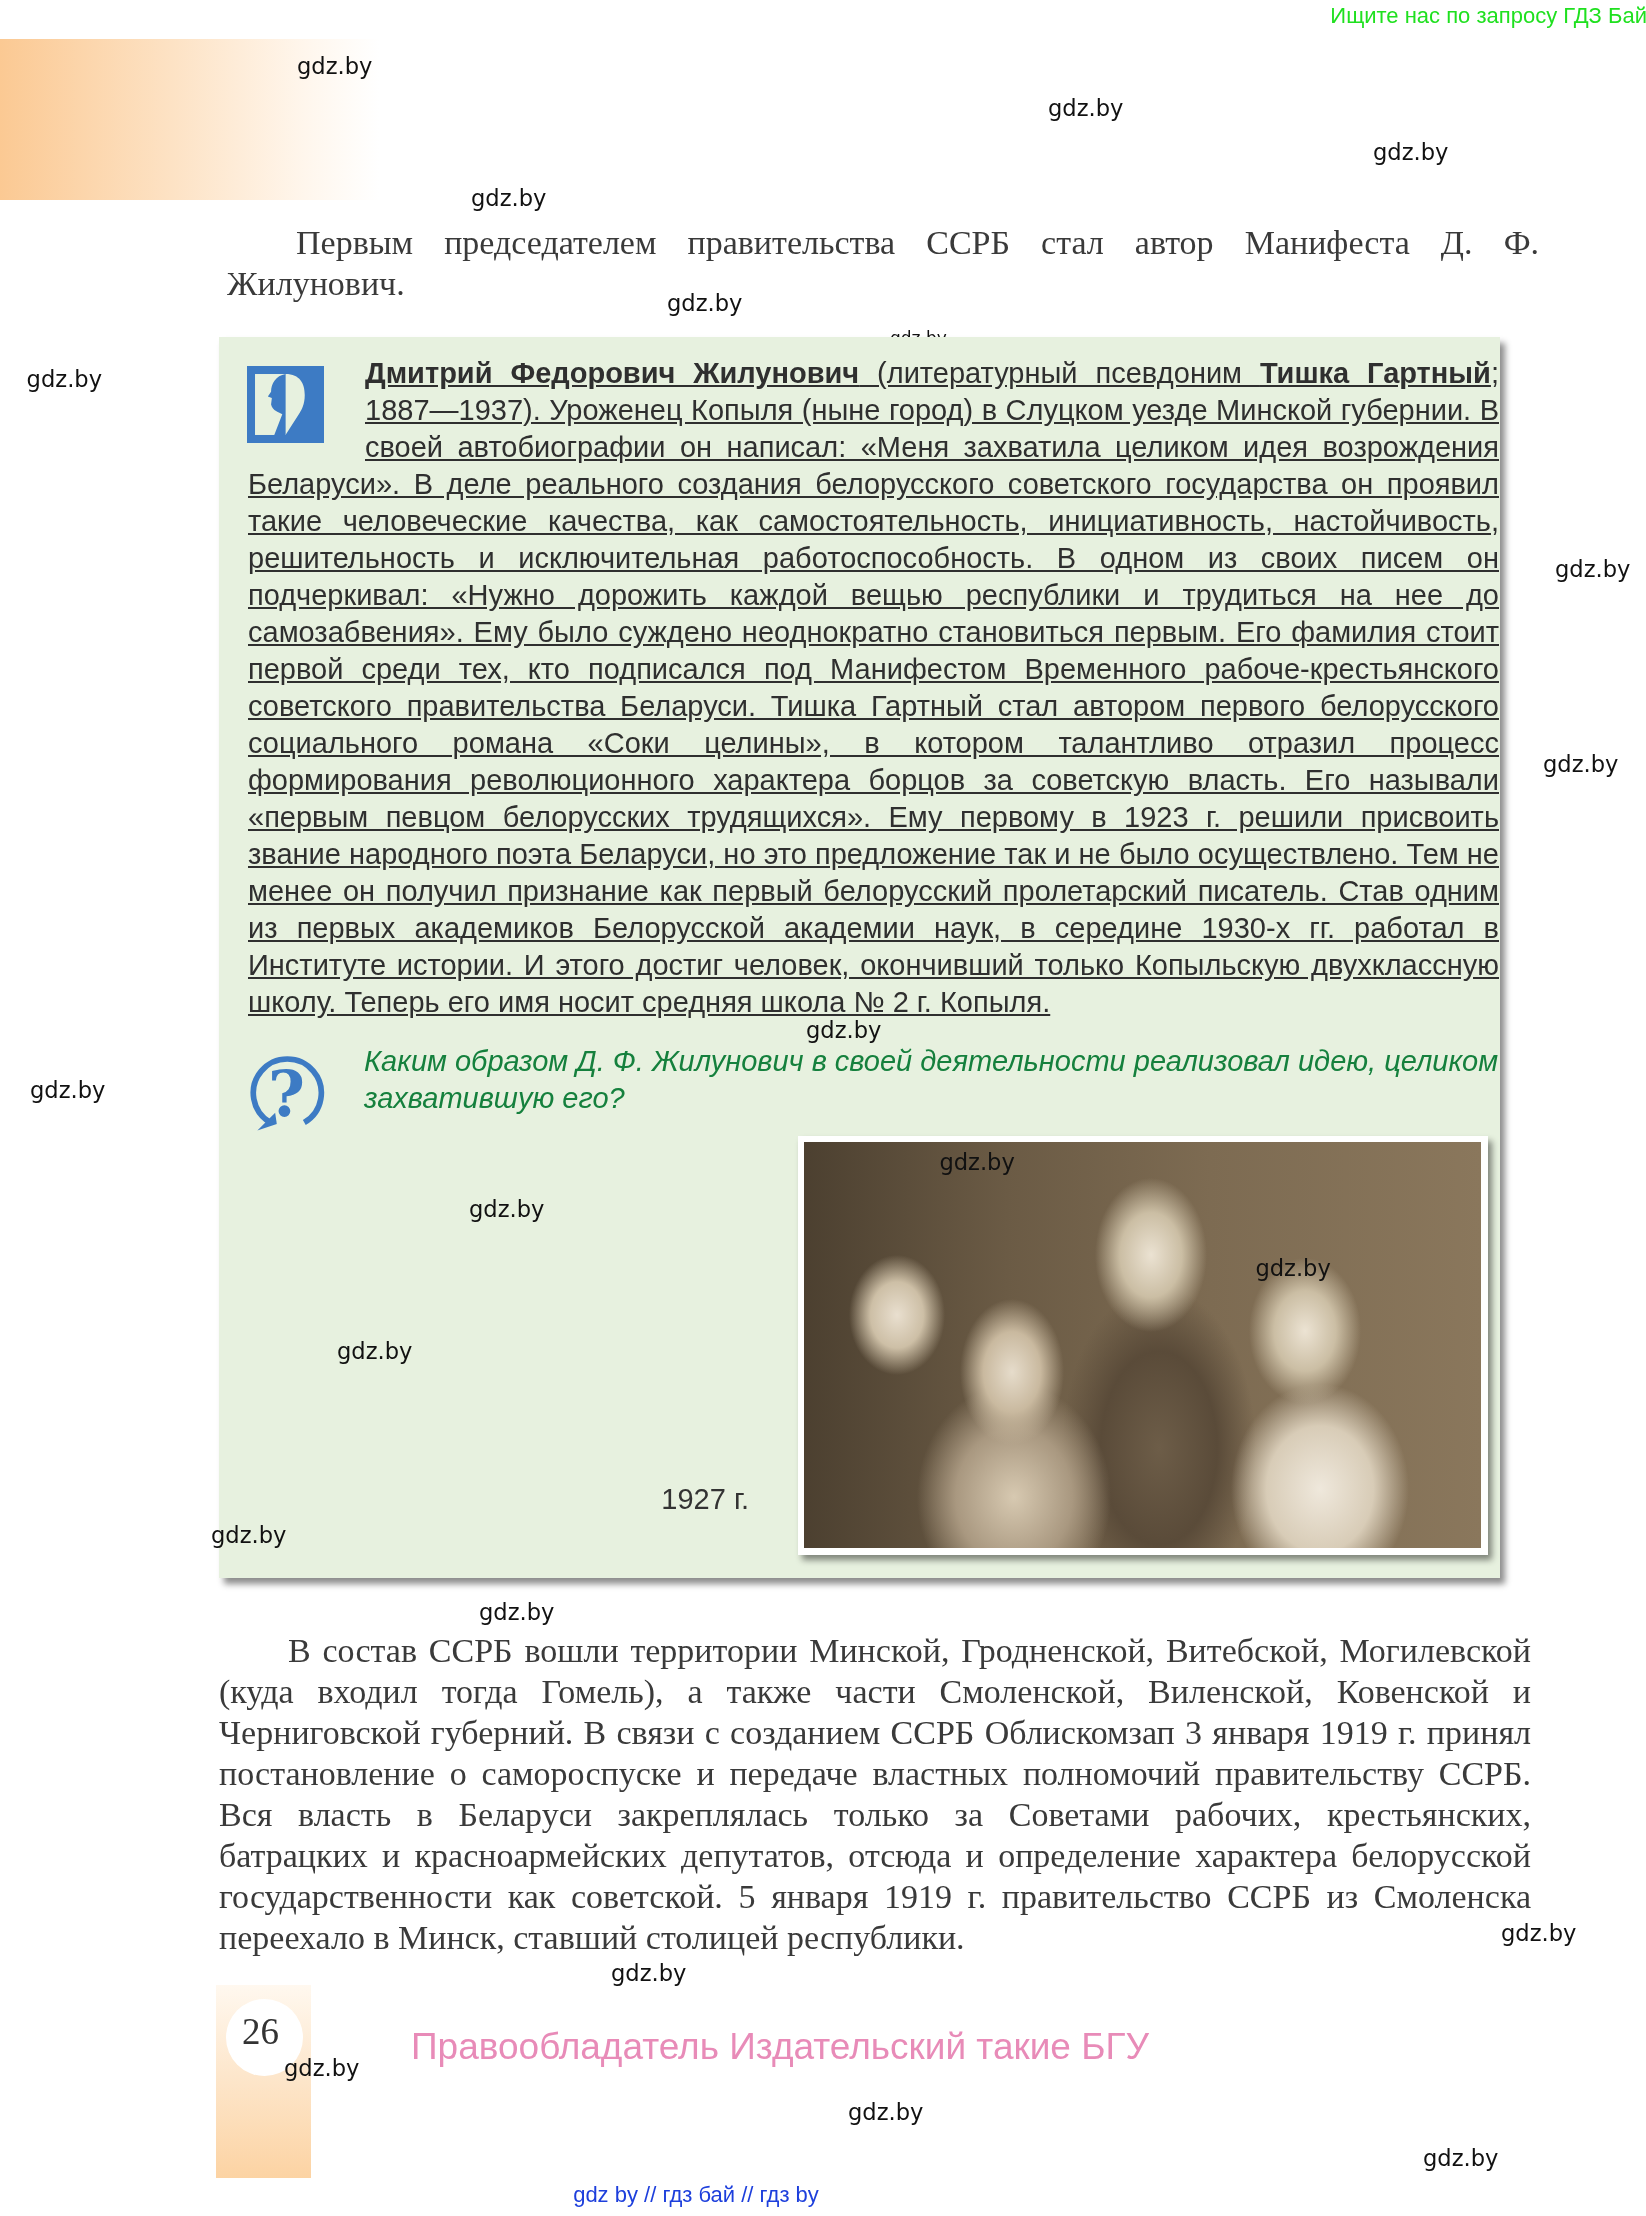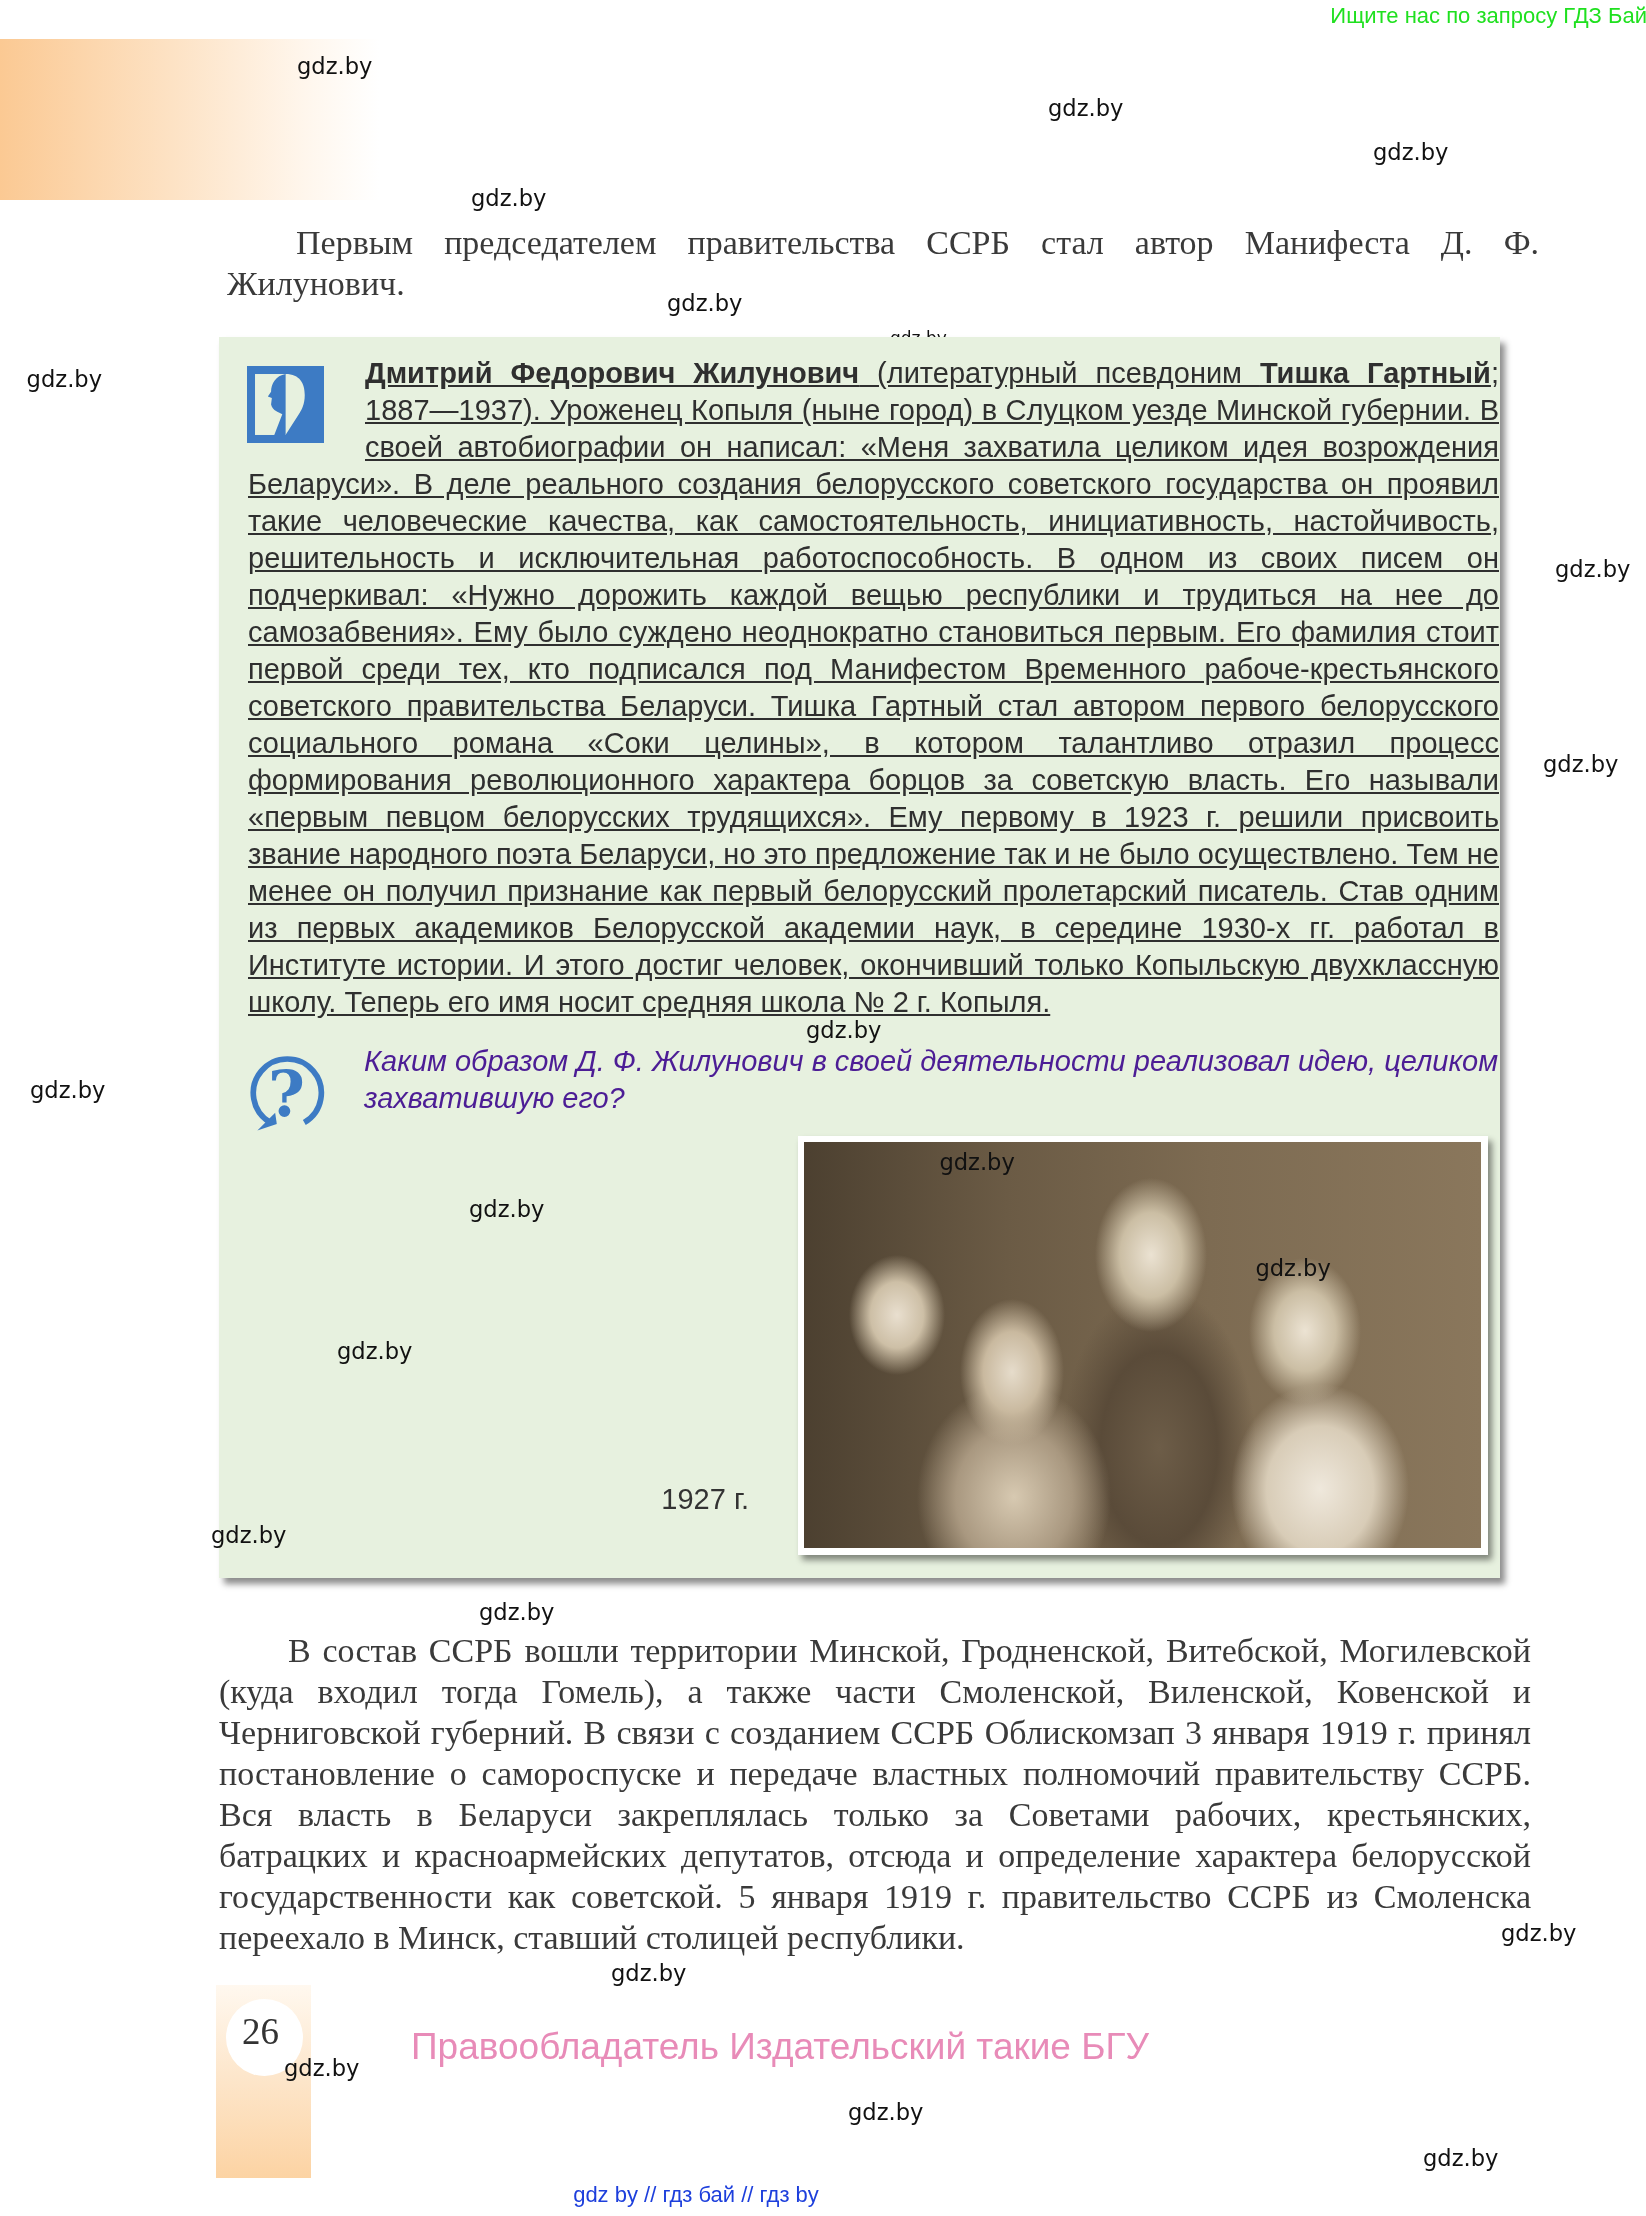--- a/index.html
+++ b/index.html
@@ -16,21 +16,21 @@
 
   .green-box { position:absolute; left:219px; top:337px; width:1281px; height:1241px; background:#e7f1df; box-shadow:4.8px 6.4px 6.4px rgba(0,0,0,0.45); }
 
   .bio-icon { position:absolute; left:247px; top:366px; width:77px; height:77px; }
   .q-icon { position:absolute; left:246px; top:1048px; width:81px; height:85px; }
 
   .bio-text { position:absolute; left:248px; top:355px; width:1251px; font-family:"Liberation Sans", sans-serif; font-size:29px; line-height:37px; color:#2f2f2f; text-align:justify;text-decoration:underline; }
   .bio-text .float-gap { float:left; width:117px; height:105px; }
   .bio-text b { font-weight:bold; }
 
-  .question { position:absolute; left:364px; top:1043px; width:1135px; font-family:"Liberation Sans", sans-serif; font-style:italic; font-size:29px; line-height:37px; color:#4c1d95; }
+  .question { position:absolute; left:364px; top:1043px; width:1135px; font-family:"Liberation Sans", sans-serif; font-style:italic; font-size:29px; line-height:37px; color:#15803d; }
 
   .caption { position:absolute; left:338px; top:1481px; width:411px; text-align:right; font-family:"Liberation Sans", sans-serif; font-size:29px; line-height:36px; color:#333; }
 
   .photo-frame { position:absolute; left:798px; top:1136px; width:690px; height:419px; background:#fff; box-shadow:4px 4.8px 6.4px rgba(0,0,0,0.45); }
   .photo { position:absolute; left:6.4px; top:6.4px; width:677px; height:406px; background:
       radial-gradient(ellipse 48px 60px at 93px 173px, #e9dfcf 0%, #cdbfa6 55%, rgba(0,0,0,0) 100%),
       radial-gradient(ellipse 52px 73px at 208px 230px, #e6dccb 0%, #c9b99f 55%, rgba(0,0,0,0) 100%),
       radial-gradient(ellipse 56px 77px at 347px 113px, #ebe2d2 0%, #cbbea4 55%, rgba(0,0,0,0) 100%),
       radial-gradient(ellipse 56px 73px at 501px 189px, #ece3d3 0%, #cbbea4 55%, rgba(0,0,0,0) 100%),
       radial-gradient(ellipse 89px 105px at 516px 347px, #efe8dc 0%, #d8ccb7 60%, rgba(0,0,0,0) 100%),

